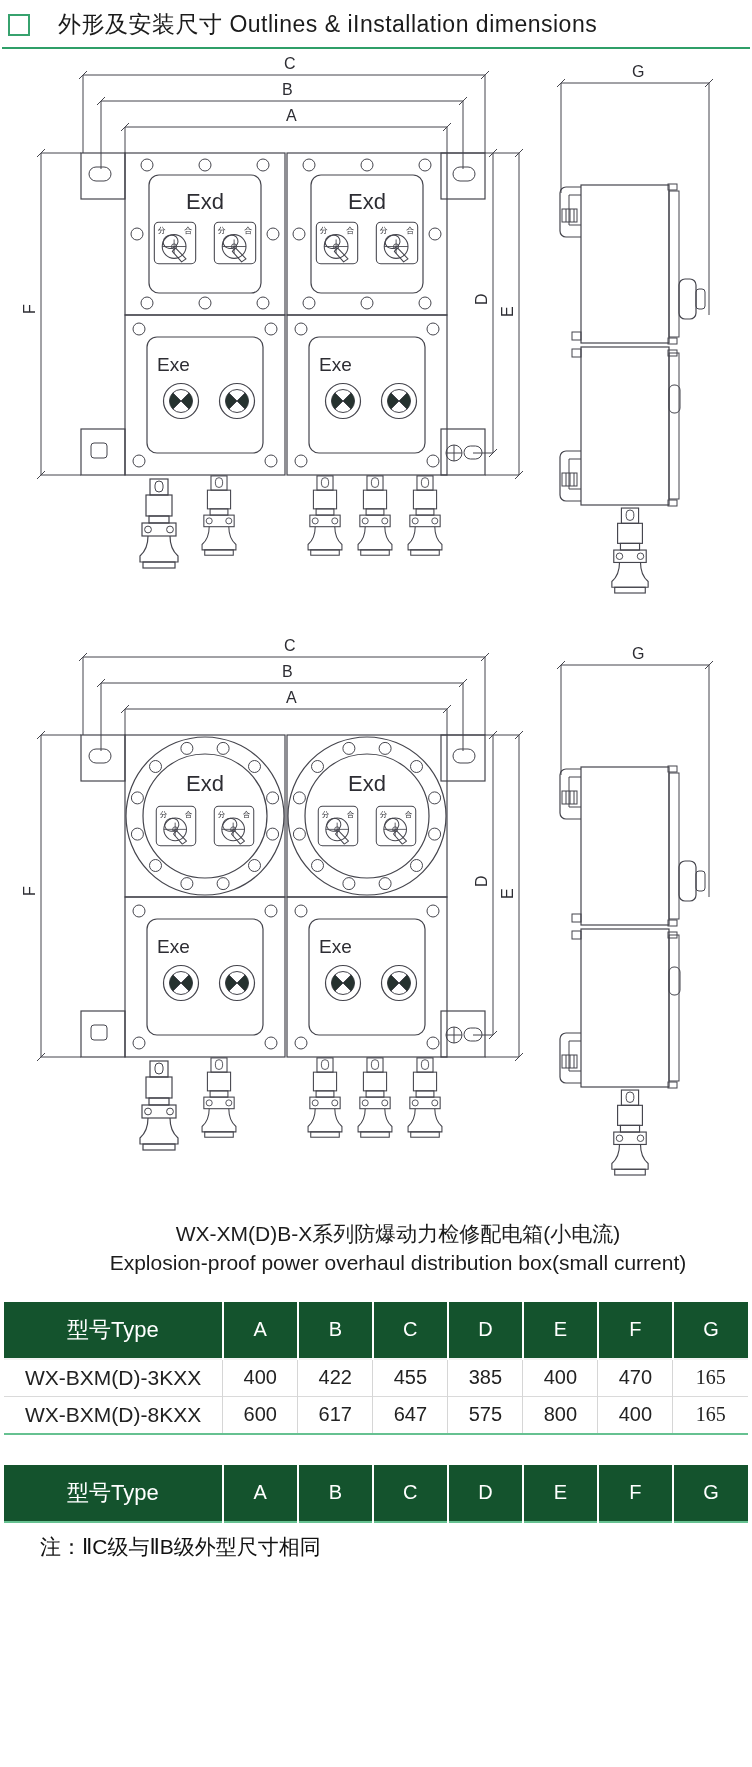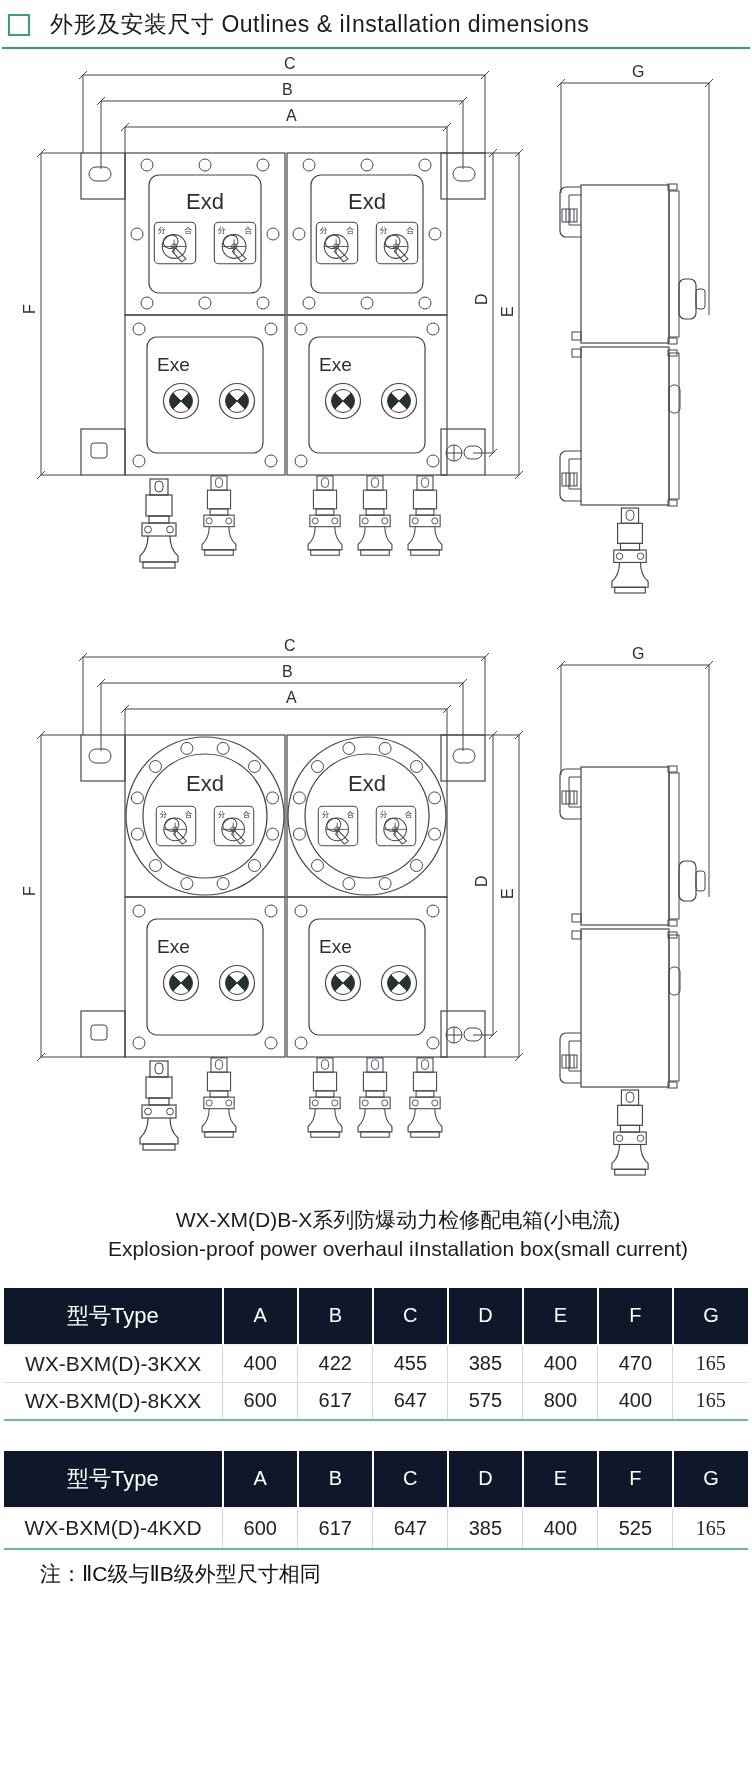--- a/index.html
+++ b/index.html
@@ -1,45 +1,45 @@
 <!DOCTYPE html>
 <html><head>
 <meta charset="utf-8">
 <style>
   html,body{margin:0;padding:0;background:#ffffff;}
   body{width:752px;font-family:"Liberation Sans","DejaVu Sans",sans-serif;color:#1c1c1c;}
 
   
-  .hdr{display:flex;align-items:center;gap:20px;padding:9px 8px 4px 8px;}
+  .hdr{display:flex;align-items:center;gap:28px;padding:9px 8px 4px 8px;}
   .hdr-square{width:18px;height:18px;border:2px solid #37a26e;flex:0 0 auto;margin-top:1px;}
   .hdr-title{font-size:23px;color:#1b1b1b;letter-spacing:.5px;white-space:nowrap;}
   .hdr-rule{border:0;border-top:2px solid #2f9f68;margin:3px 2px 0 2px;}
 
   
   .drawing{display:block;margin:4px auto 0 auto;}
   .ln{fill:none;stroke:#45454d;stroke-width:1.2;}
   .lnthin{stroke-width:1;}
   .wedge{fill:#26322f;stroke:none;}
   .txt{font-family:"Liberation Sans","DejaVu Sans",sans-serif;fill:#2d2d33;}
   .dim{font-size:16px;}
   .exd{font-size:22px;text-anchor:middle;}
   .exe{font-size:19px;}
   .sw{font-size:9px;text-anchor:middle;}
 
   
-  .caption{text-align:center;margin-top:22px;line-height:1.4;padding-left:44px;}
+  .caption{text-align:center;margin-top:36px;line-height:1.4;padding-left:44px;}
   .caption .zh{font-size:21px;}
   .caption .en{font-size:21px;}
 
   
   table.dims{border-collapse:collapse;width:744px;margin:0 4px;table-layout:fixed;
              border-bottom:2px solid #66c191;}
   table.dims.first{margin-top:24px;}
   table.dims.second{margin-top:30px;}
-  table.dims th{background:#0f172a;color:#ffffff;font-weight:400;font-size:20px;
+  table.dims th{background:#14532d;color:#ffffff;font-weight:400;font-size:20px;
                 height:54px;border-right:2px solid #ffffff;}
   table.dims th:last-child{border-right:none;}
   table.dims th.type-head{font-size:22px;width:29%;}
   table.dims td{text-align:center;font-size:20px;color:#222222;height:34px;
                 border-right:1px solid #d6d6d6;border-top:1px solid #dadada;}
   table.dims td:last-child{border-right:none;font-family:Liberation Serif, serif;}
   table.dims tbody tr:first-child td{border-top:2px solid #f2f2f2;}
   table.dims.second td{height:37px;}
   table.dims td.type-cell{font-size:21px;margin-top:45px;}
 
@@ -258,21 +258,21 @@
 
 <svg class="drawing" width="710" height="548" viewBox="0 0 710 548" style="margin-top:34px">
   <use href="#g-front-common"></use>
   <use href="#g-cover-round" x="104" y="100"></use>
   <use href="#g-cover-round" x="266" y="100"></use>
   <use href="#g-side-view"></use>
 </svg>
 
 <div class="caption">
   <div class="zh">WX-XM(D)B-X系列防爆动力检修配电箱(小电流)</div>
-  <div class="en">Explosion-proof power overhaul iInstallation box(small current)</div>
+  <div class="en">Explosion-proof power overhaul distribution box(small current)</div>
 </div>
 
 <table class="dims first">
   <thead>
     <tr>
         <th class="type-head">型号Type</th>
         <th>A</th>
         <th>B</th>
         <th>C</th>
         <th>D</th>
@@ -312,26 +312,16 @@
         <th>A</th>
         <th>B</th>
         <th>C</th>
         <th>D</th>
         <th>E</th>
         <th>F</th>
         <th>G</th>
       </tr>
   </thead>
   <tbody>
-      <tr>
-        <td class="type-cell">WX-BXM(D)-4KXD</td>
-        <td>600</td>
-        <td>617</td>
-        <td>647</td>
-        <td>385</td>
-        <td>400</td>
-        <td>525</td>
-        <td>165</td>
-      </tr>
     </tbody>
 </table>
 
 <div class="note">注：ⅡC级与ⅡB级外型尺寸相同</div>
 
 </body></html>

